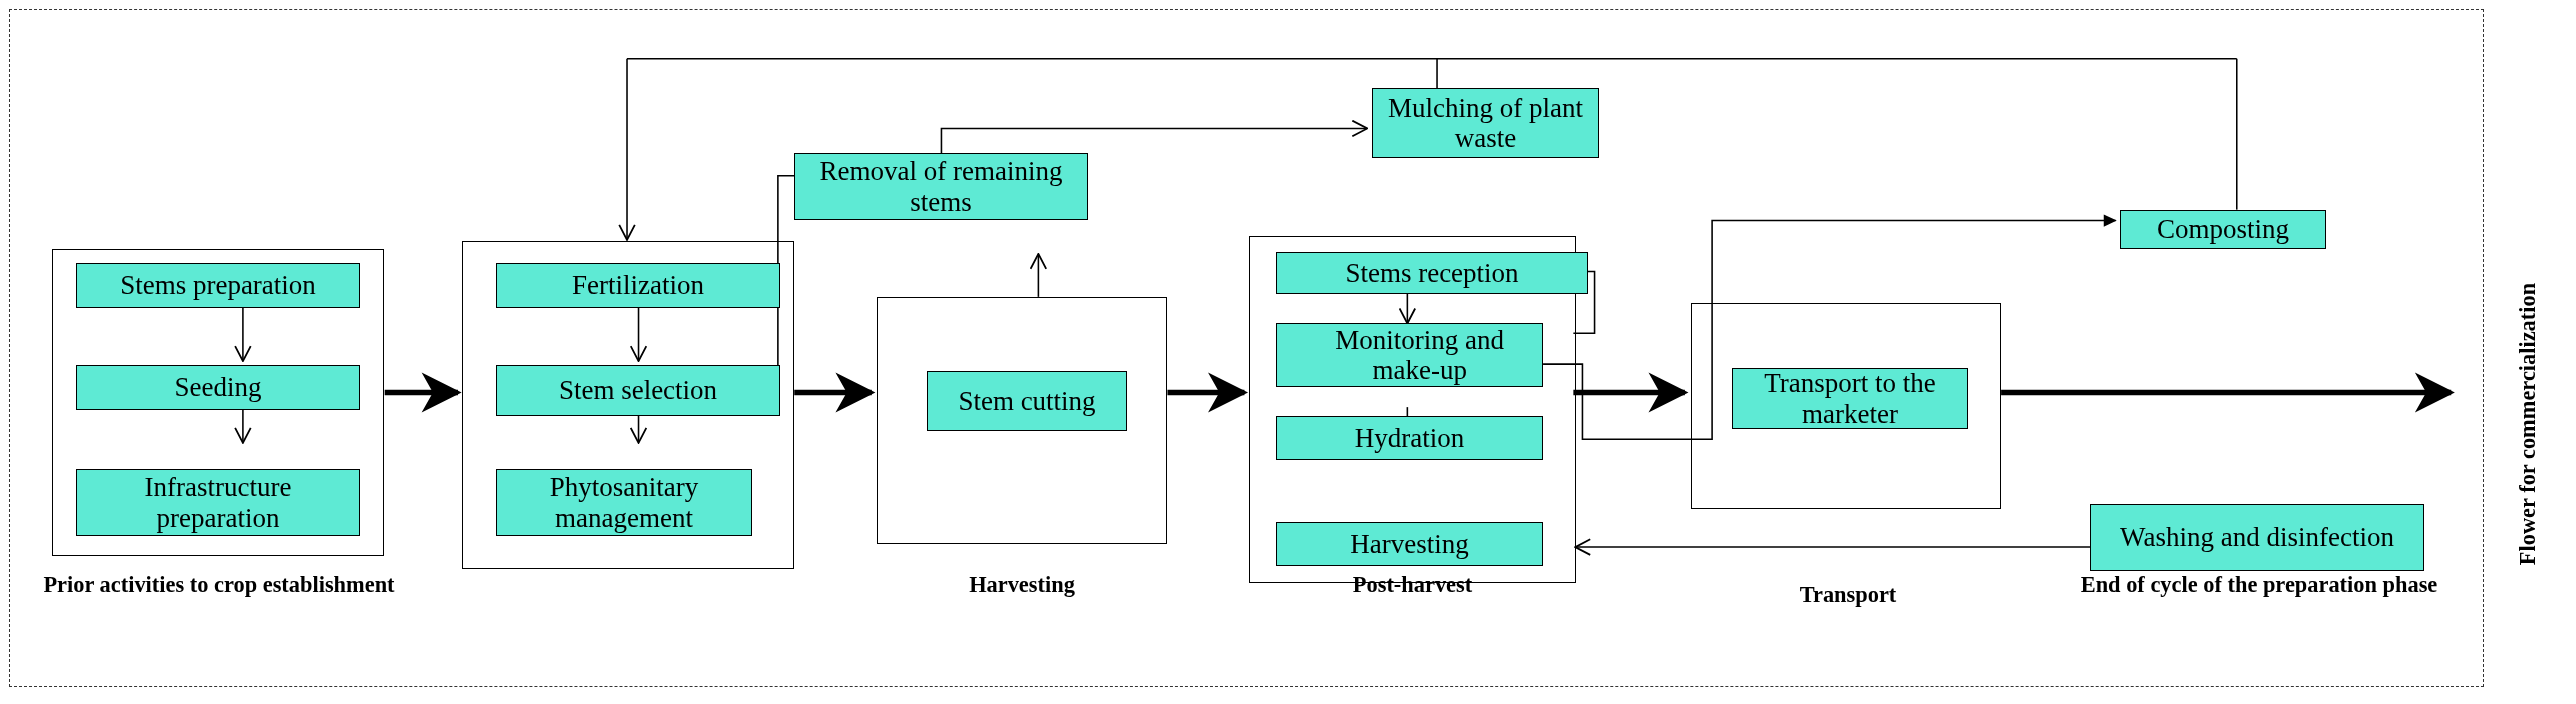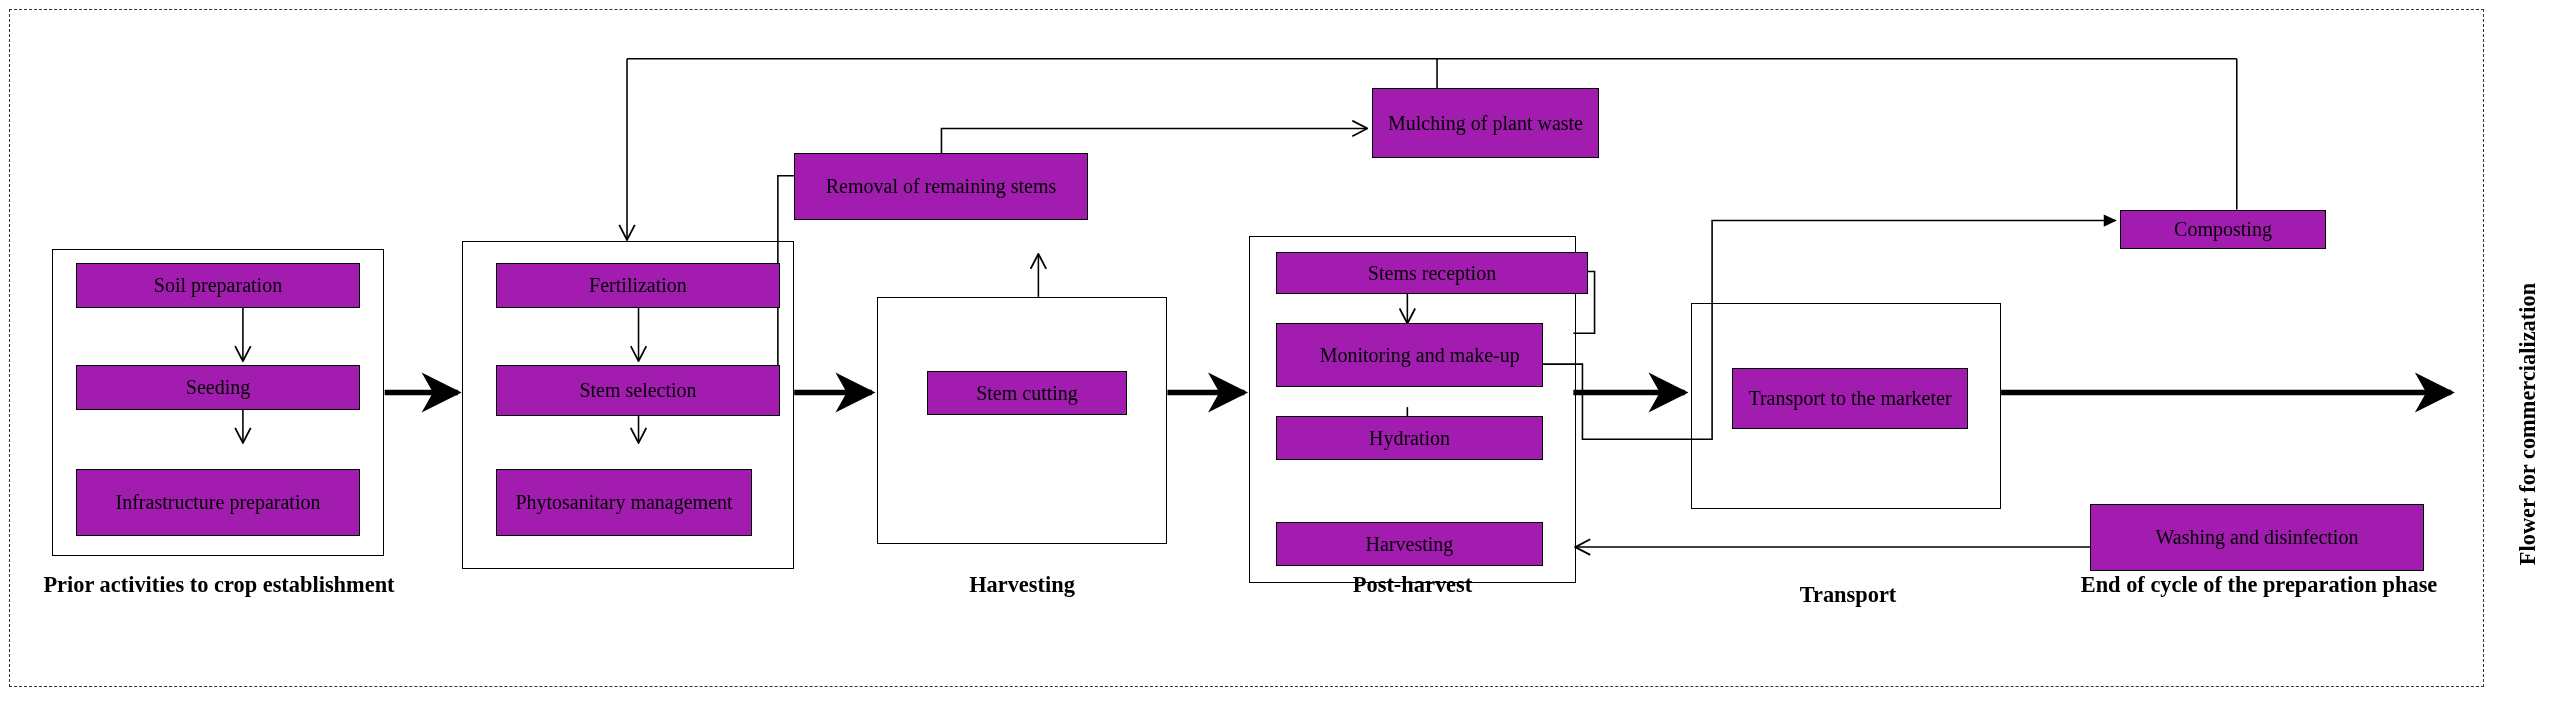--- a/index.html
+++ b/index.html
@@ -1,22 +1,22 @@
 <!DOCTYPE html>
 <html style="font-size:9.7px"><head>
 <meta charset="utf-8">
 <style>
   html,body{margin:0;padding:0;background:#ffffff;}
   body{font-family:"Liberation Serif",serif;}
   #stage{position:relative;width:2576px;height:704px;background:#fff;overflow:hidden;}
   svg#wires{position:absolute;left:0;top:0;width:2576px;height:704px;pointer-events:none;}
 
-  .node{position:absolute;box-sizing:border-box;border:1.2px solid #000;background:#a21caf;
+  .node{position:absolute;box-sizing:border-box;border:1.2px solid #000;background:#5eead4;
         display:flex;align-items:center;justify-content:center;text-align:center;
-        font-family:"Liberation Serif",serif;font-size:20px;color:#000;line-height:1.12;padding:1.2px 3.6px;}
+        font-family:"Liberation Serif",serif;font-size:27px;color:#000;line-height:1.12;padding:1.2px 3.6px;}
   .group{position:absolute;box-sizing:border-box;border:1.2px solid #000;background:transparent;}
   .phase-label{position:absolute;text-align:center;font-family:"Liberation Serif",serif;
         font-weight:bold;font-size:22.4px;color:#000;line-height:1.18;}
   .outer{position:absolute;box-sizing:border-box;border:1.2px dashed #333;background:transparent;}
   .vlabel{position:absolute;font-family:"Liberation Serif",serif;font-weight:bold;font-size:22.4px;
         color:#000;line-height:1.18;text-align:center;transform-origin:left top;
         transform:rotate(-90deg);white-space:nowrap;}
 </style>
 </head>
 <body>
@@ -74,32 +74,32 @@
 
       <path d="M2546,448 L2631,448 L2631,550 L2596,550" stroke-width="2.6"></path>
 
       <path d="M2546,601 L2611,601 L2611,725 L2825,725 L2825,364 L3491,364" stroke-width="2.6" marker-end="url(#ahSolid)"></path>
 
       <path d="M3449,903 L2600,903" stroke-width="2.6" marker-end="url(#ahThin)"></path>
     </g>
   </svg>
 
   <div class="group" style="left:52px;top:249px;width:332px;height:307px;"></div>
-  <div class="node" style="left:76px;top:263px;width:284px;height:45px;">Soil preparation</div>
+  <div class="node" style="left:76px;top:263px;width:284px;height:45px;">Stems preparation</div>
   <div class="node" style="left:76px;top:365px;width:284px;height:45px;">Seeding</div>
   <div class="node" style="left:76px;top:469px;width:284px;height:67px;">Infrastructure preparation</div>
   <div class="phase-label" style="left:28px;top:572px;width:382px;">Prior activities to crop establishment</div>
 
   <div class="group" style="left:462px;top:241px;width:332px;height:328px;"></div>
   <div class="node" style="left:496px;top:263px;width:284px;height:45px;">Fertilization</div>
   <div class="node" style="left:496px;top:365px;width:284px;height:51px;">Stem selection</div>
   <div class="node" style="left:496px;top:469px;width:256px;height:67px;">Phytosanitary management</div>
 
   <div class="group" style="left:877px;top:297px;width:290px;height:247px;"></div>
-  <div class="node" style="left:927px;top:371px;width:200px;height:44px;">Stem cutting</div>
+  <div class="node" style="left:927px;top:371px;width:200px;height:60px;">Stem cutting</div>
   <div class="phase-label" style="left:877px;top:572px;width:290px;">Harvesting</div>
 
   <div class="group" style="left:1249px;top:236px;width:327px;height:347px;"></div>
   <div class="node" style="left:1276px;top:252px;width:312px;height:42px;">Stems reception</div>
   <div class="node" style="left:1276px;top:323px;width:267px;height:64px;padding-left:24px;">Monitoring and make-up</div>
   <div class="node" style="left:1276px;top:416px;width:267px;height:44px;text-align:right;">Hydration</div>
   <div class="node" style="left:1276px;top:522px;width:267px;height:44px;">Harvesting</div>
   <div class="phase-label" style="left:1249px;top:572px;width:327px;">Post-harvest</div>
 
   <div class="group" style="left:1691px;top:303px;width:310px;height:206px;"></div>

